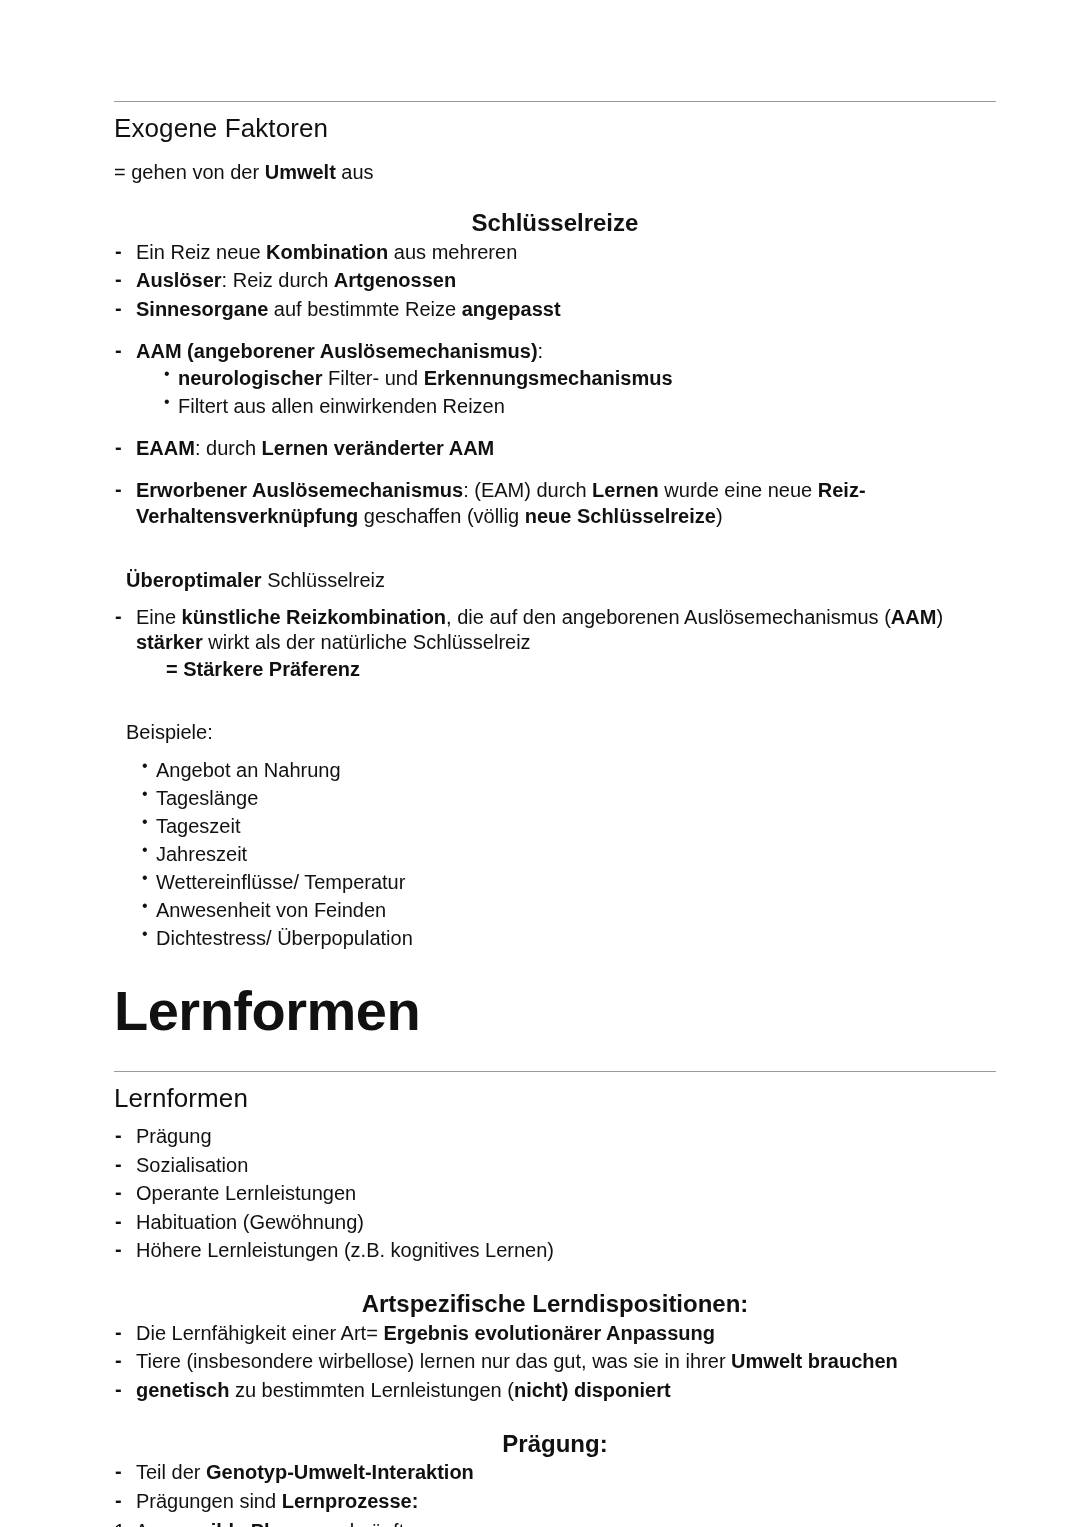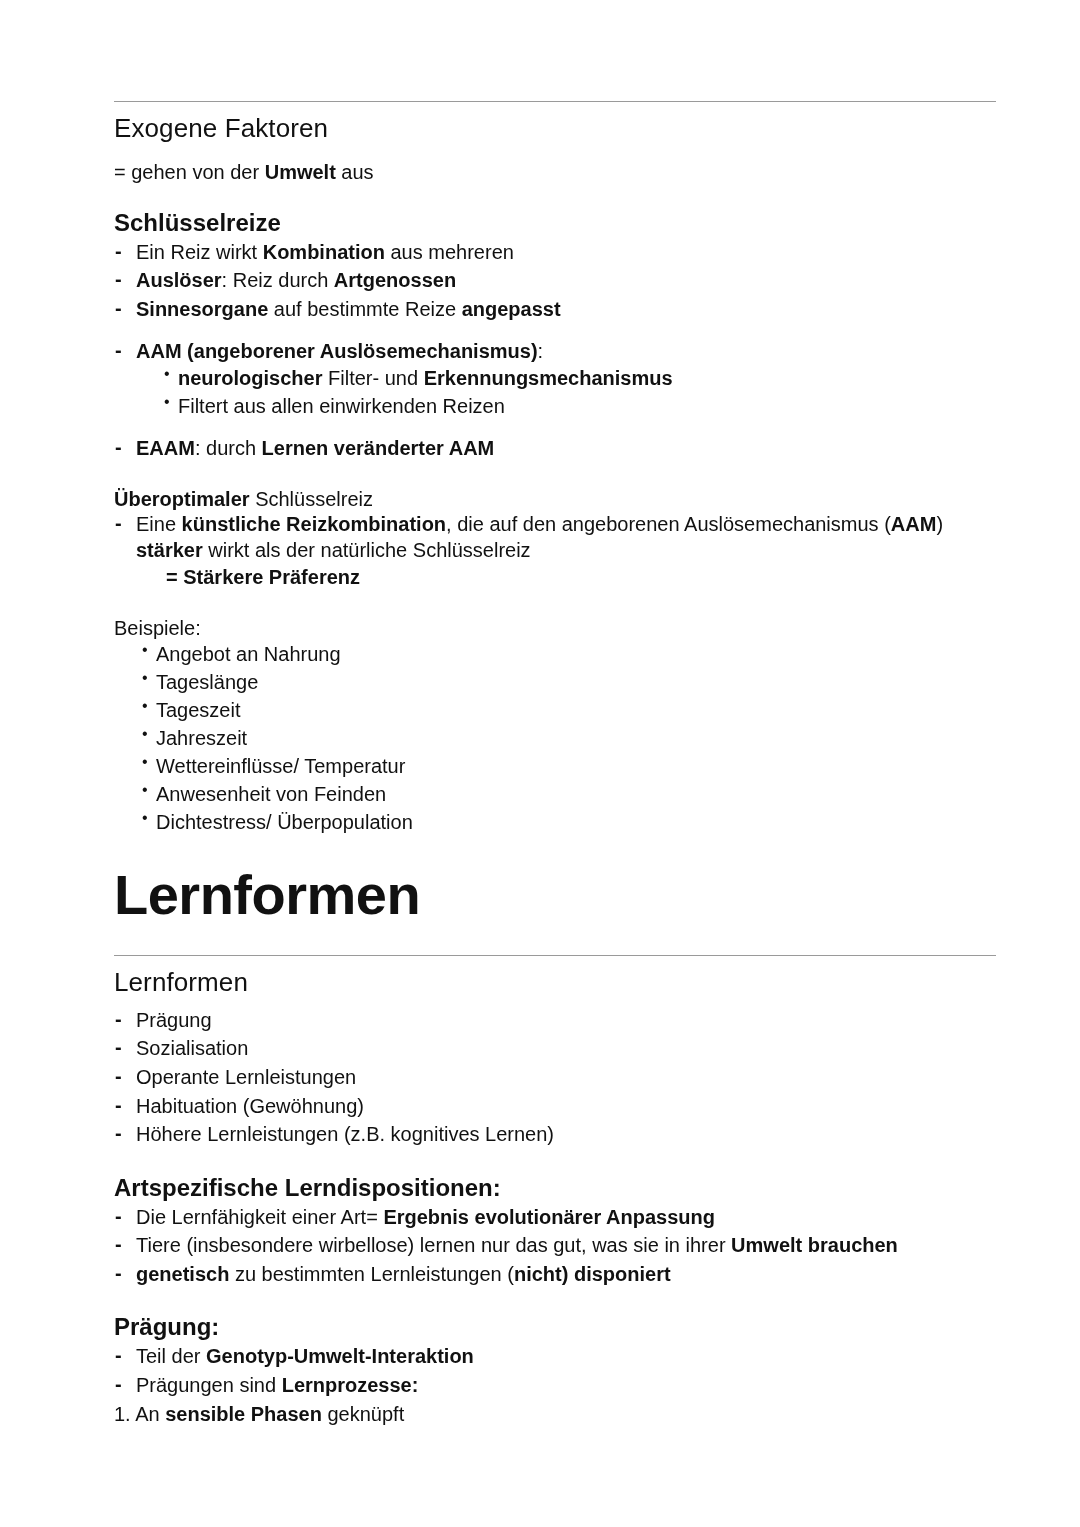--- a/index.html
+++ b/index.html
@@ -42,20 +42,21 @@
   .lead {
     font-size: 20px;
     line-height: 1.3;
     margin: 14px 0 0 0;
   }
   .h-bold {
     font-size: 24px;
     font-weight: 700;
     line-height: 1.2;
     margin: 24px 0 2px 0;
+    text-align: center;
   }
   .h-bold.tight { margin-top: 26px; }
 
   .megatitle {
     font-size: 56px;
     font-weight: 700;
     line-height: 1.08;
     margin: 30px 0 0 0;
     letter-spacing: -0.5px;
   }
@@ -103,21 +104,21 @@
   li.num-item {
     font-size: 20px;
     line-height: 1.3;
     margin: 0 0 3px 0;
     padding-left: 0;
   }
 
   .plain {
     font-size: 20px;
     line-height: 1.3;
-    margin: 0;
+    margin: 12px;
   }
   .eq-line {
     font-size: 20px;
     font-weight: 700;
     line-height: 1.3;
     margin: 0 0 0 30px;
   }
   .block-gap-md { height: 22px; }
   .block-gap-lg { height: 30px; }
   b { font-weight: 700; }
@@ -132,21 +133,21 @@
   <h2 class="h-section">Exogene Faktoren</h2>
 
   <p class="lead">
     <span>= gehen von der </span><b>Umwelt</b><span> aus</span>
   </p>
 
   <h3 class="h-bold">Schlüsselreize</h3>
 
   <ul class="dash">
     <li class="dash-item">
-      <span>Ein Reiz wirkt </span><b>Kombination</b><span> aus mehreren</span>
+      <span>Ein Reiz neue </span><b>Kombination</b><span> aus mehreren</span>
     </li>
     <li class="dash-item">
       <b>Auslöser</b><span>: Reiz durch </span><b>Artgenossen</b>
     </li>
     <li class="dash-item">
       <b>Sinnesorgane</b><span> auf bestimmte Reize </span><b>angepasst</b>
     </li>
 
     <li class="dash-item gap">
       <b>AAM (angeborener Auslösemechanismus)</b><span>:</span>
@@ -157,20 +158,23 @@
         <li class="dot-item">
           <span>Filtert aus allen einwirkenden Reizen</span>
         </li>
       </ul>
     </li>
 
     <li class="dash-item gap">
       <b>EAAM</b><span>: durch </span><b>Lernen veränderter AAM</b>
     </li>
 
+    <li class="dash-item gap">
+      <b>Erworbener Auslösemechanismus</b><span>: (EAM) durch </span><b>Lernen</b><span> wurde eine neue </span><b>Reiz-Verhaltensverknüpfung</b><span> geschaffen (völlig </span><b>neue Schlüsselreize</b><span>)</span>
+    </li>
   </ul>
 
   <div class="block-gap-md"></div>
 
   <p class="plain">
     <b>Überoptimaler</b><span> Schlüsselreiz</span>
   </p>
 
   <ul class="dash">
     <li class="dash-item">

